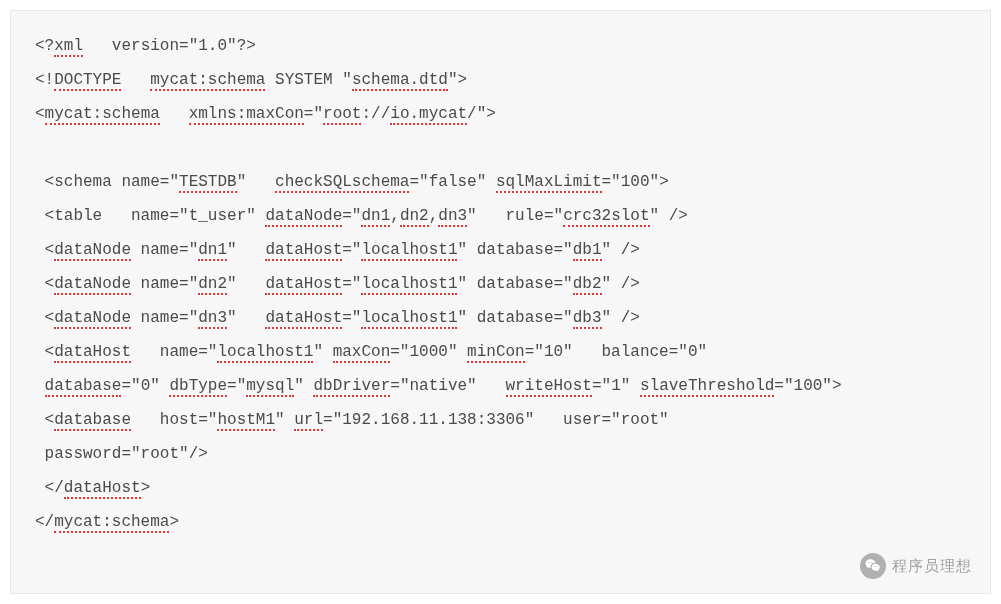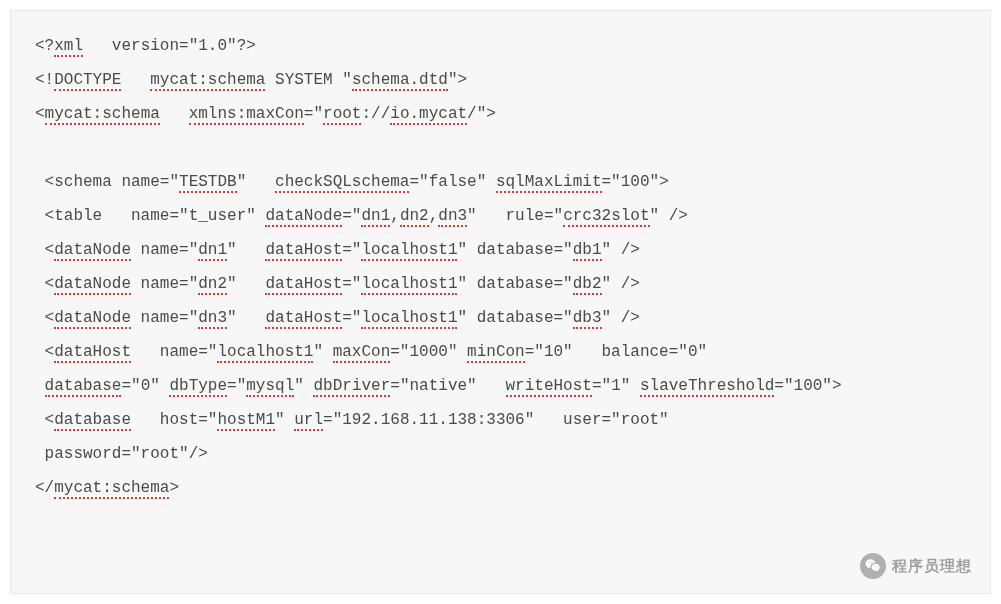--- a/index.html
+++ b/index.html
@@ -1,19 +1,19 @@
 <!DOCTYPE html>
 <html><head>
 <meta charset="utf-8">
 <style>
   html,body{margin:0;padding:0;width:1001px;height:604px;background:#ffffff;font-family:"SimSun","NSimSun","Courier New",monospace;}
   .code-block{box-sizing:border-box;width:981px;height:584px;margin:10px;background:#f7f7f7;border:1px solid #e8e8e8;padding:18px 24px 18px 24px;position:relative;overflow:hidden;}
   .line{font-size:16px;color:#4a4a4a;line-height:34px;white-space:pre;letter-spacing:0;}
   .u{border-bottom:2px dotted #d93a3a;padding-bottom:0px;text-align:right;}
-  .watermark{position:absolute;right:18px;bottom:14px;display:flex;align-items:center;gap:6px;font-weight:bold;}
+  .watermark{position:absolute;right:18px;bottom:14px;display:flex;align-items:center;gap:6px;}
   .wm-icon{width:26px;height:26px;border-radius:50%;background:#b0b0b0;display:flex;align-items:center;justify-content:center;}
   .wm-icon svg{width:18px;height:18px;fill:#ffffff;}
   .wm-text{font-family:"Microsoft YaHei","SimHei",sans-serif;font-size:15px;color:#a0a0a0;letter-spacing:1px;}
 </style>
 </head>
 <body>
 
 <div class="code-block">
   <div id="code-lines">
       <div class="line"><span>&lt;?</span><span class="u">xml</span><span>   version="1.0"?&gt;</span></div>
@@ -22,20 +22,21 @@
       <div class="line">&nbsp;</div>
       <div class="line"><span> &lt;schema name="</span><span class="u">TESTDB</span><span>"   </span><span class="u">checkSQLschema</span><span>="false" </span><span class="u">sqlMaxLimit</span><span>="100"&gt;</span></div>
       <div class="line"><span> &lt;table   name="t_user" </span><span class="u">dataNode</span><span>="</span><span class="u">dn1</span><span>,</span><span class="u">dn2</span><span>,</span><span class="u">dn3</span><span>"   rule="</span><span class="u">crc32slot</span><span>" /&gt;</span></div>
       <div class="line"><span> &lt;</span><span class="u">dataNode</span><span> name="</span><span class="u">dn1</span><span>"   </span><span class="u">dataHost</span><span>="</span><span class="u">localhost1</span><span>" database="</span><span class="u">db1</span><span>" /&gt;</span></div>
       <div class="line"><span> &lt;</span><span class="u">dataNode</span><span> name="</span><span class="u">dn2</span><span>"   </span><span class="u">dataHost</span><span>="</span><span class="u">localhost1</span><span>" database="</span><span class="u">db2</span><span>" /&gt;</span></div>
       <div class="line"><span> &lt;</span><span class="u">dataNode</span><span> name="</span><span class="u">dn3</span><span>"   </span><span class="u">dataHost</span><span>="</span><span class="u">localhost1</span><span>" database="</span><span class="u">db3</span><span>" /&gt;</span></div>
       <div class="line"><span> &lt;</span><span class="u">dataHost</span><span>   name="</span><span class="u">localhost1</span><span>" </span><span class="u">maxCon</span><span>="1000" </span><span class="u">minCon</span><span>="10"   balance="0"</span></div>
       <div class="line"><span> </span><span class="u">database</span><span>="0" </span><span class="u">dbType</span><span>="</span><span class="u">mysql</span><span>" </span><span class="u">dbDriver</span><span>="native"   </span><span class="u">writeHost</span><span>="1" </span><span class="u">slaveThreshold</span><span>="100"&gt;</span></div>
       <div class="line"><span> &lt;</span><span class="u">database</span><span>   host="</span><span class="u">hostM1</span><span>" </span><span class="u">url</span><span>="192.168.11.138:3306"   user="root"</span></div>
       <div class="line"><span> password="root"/&gt;</span></div>
+      <div class="line"><span> &lt;/</span><span class="u">dataHost</span><span>&gt;</span></div>
       <div class="line"><span>&lt;/</span><span class="u">mycat:schema</span><span>&gt;</span></div>
     </div>
   <div class="watermark">
     <span class="wm-icon">
       <svg viewBox="0 0 24 24">
           <path d="M8.5 3C4.9 3 2 5.6 2 8.8c0 1.8 1 3.4 2.6 4.5l-.6 2 2.3-1.2c.7.2 1.4.3 2.2.3h.3c-.1-.4-.2-.9-.2-1.3 0-3 2.9-5.4 6.5-5.4h.3C14.7 4.9 11.9 3 8.5 3zm-2 3.2c.5 0 .9.4.9.9s-.4.9-.9.9-.9-.4-.9-.9.4-.9.9-.9zm4 0c.5 0 .9.4.9.9s-.4.9-.9.9-.9-.4-.9-.9.4-.9.9-.9zM15.5 9c-3 0-5.5 2.1-5.5 4.7 0 2.6 2.5 4.7 5.5 4.7.6 0 1.2-.1 1.8-.2l1.9 1-.5-1.7c1.4-.9 2.3-2.3 2.3-3.8 0-2.6-2.5-4.7-5.5-4.7zm-1.8 3c.4 0 .7.3.7.7s-.3.7-.7.7-.7-.3-.7-.7.3-.7.7-.7zm3.6 0c.4 0 .7.3.7.7s-.3.7-.7.7-.7-.3-.7-.7.3-.7.7-.7z"></path>
         </svg>
     </span>
     <span class="wm-text">程序员理想</span>
   </div>

